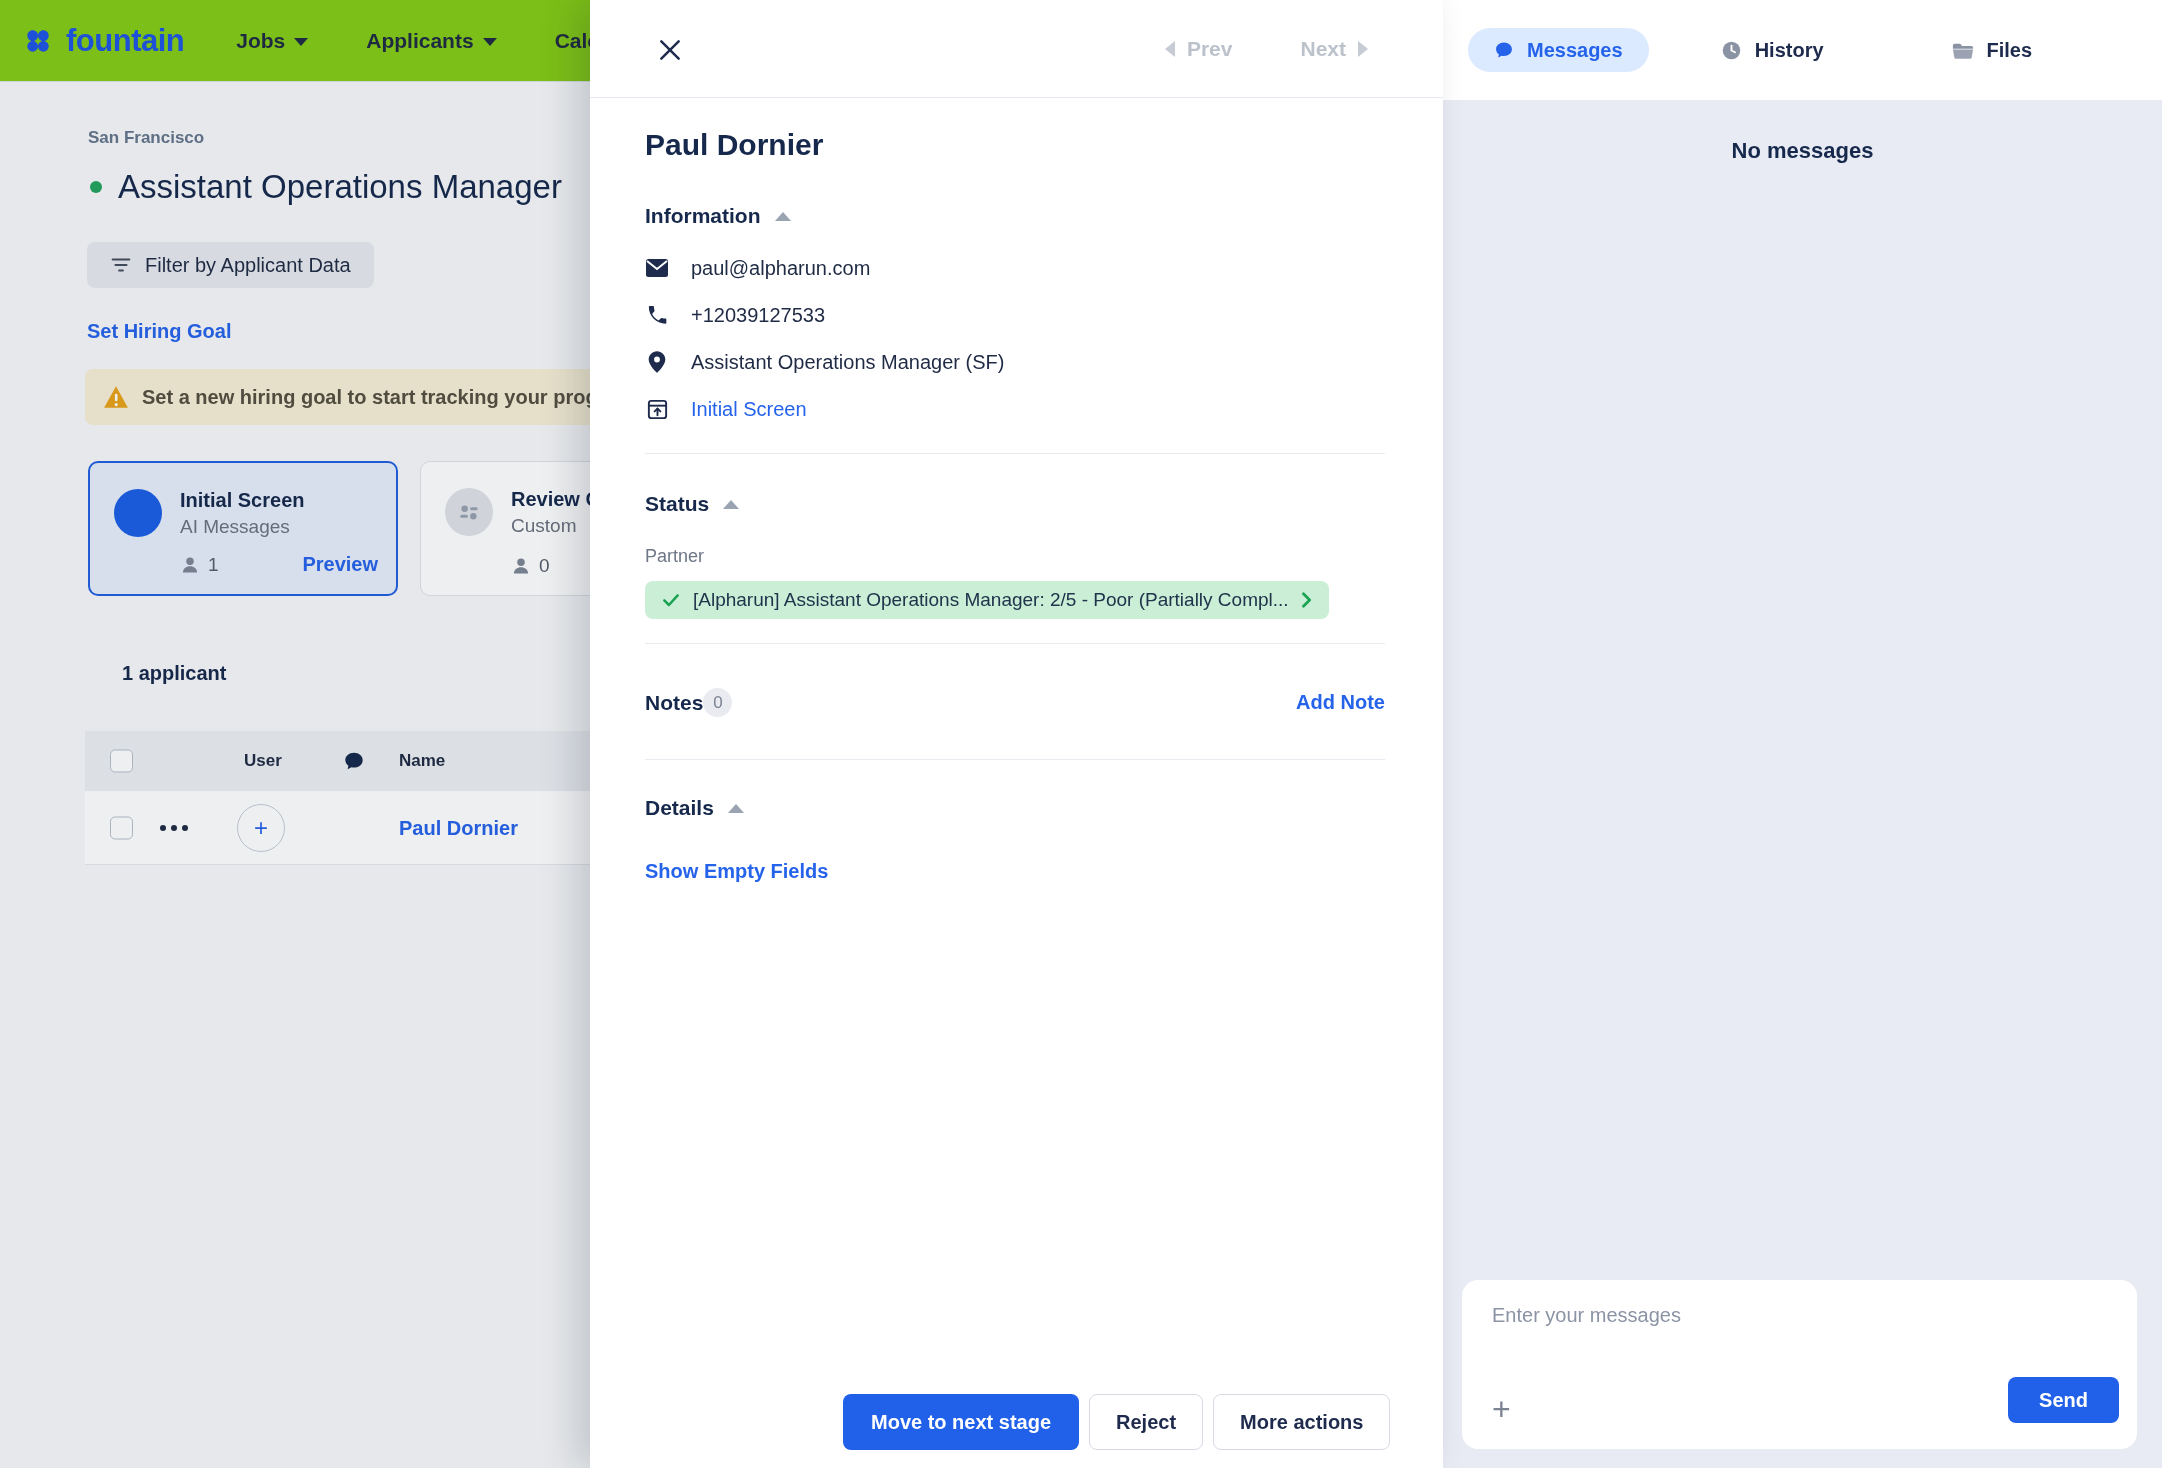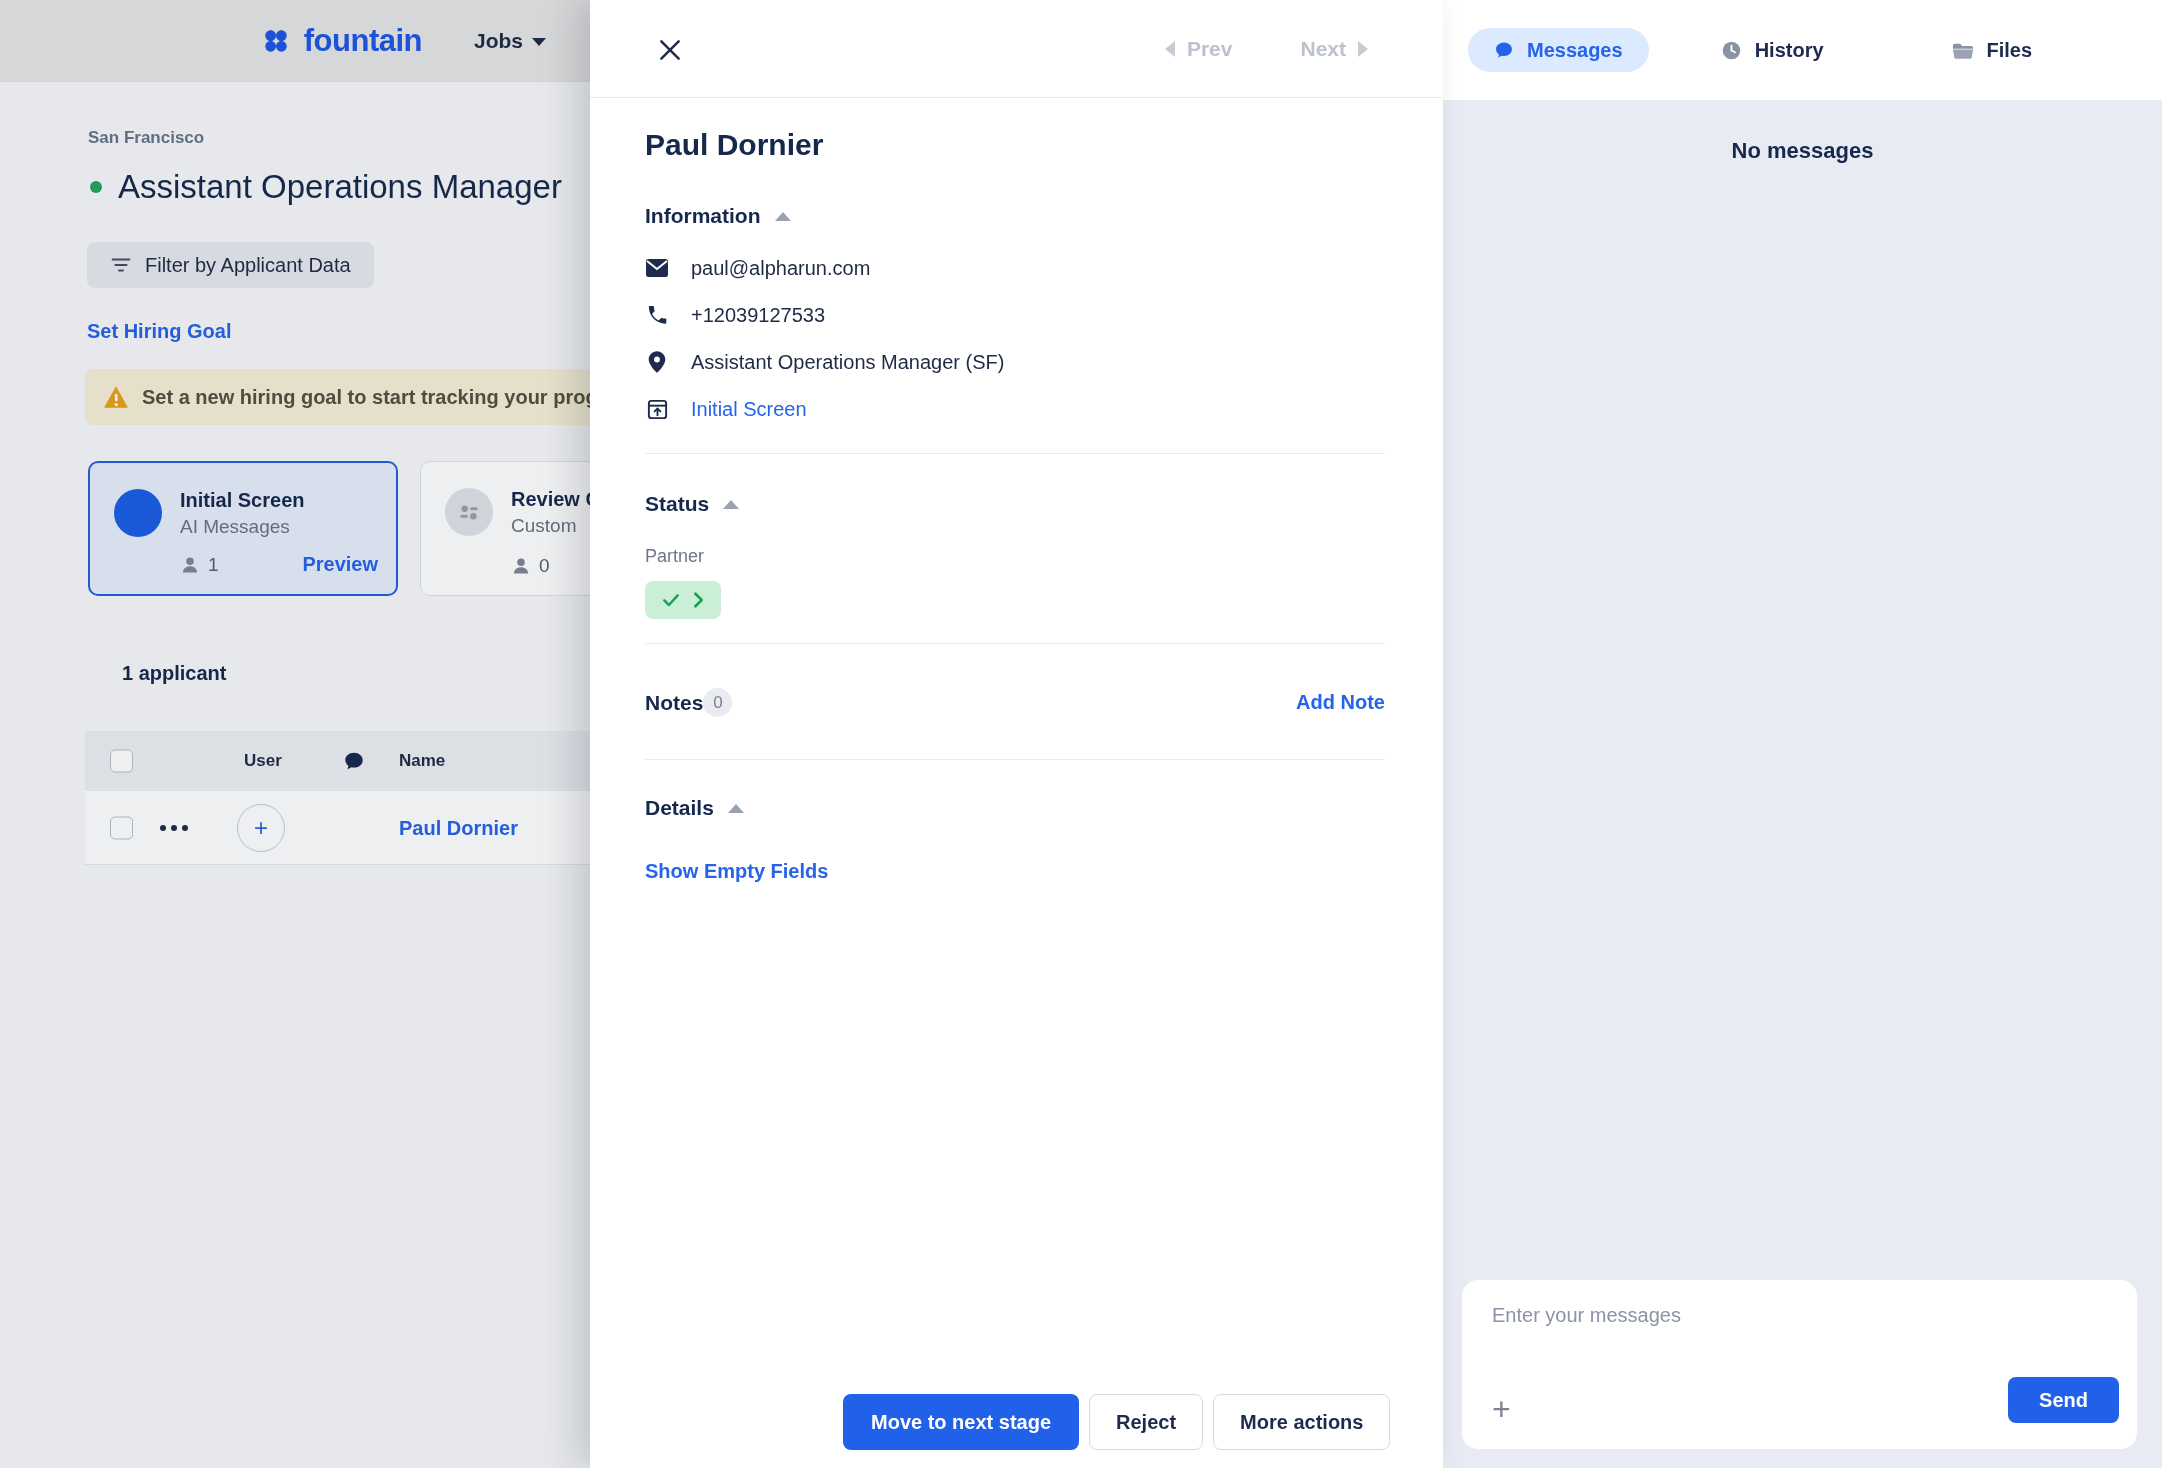--- a/index.html
+++ b/index.html
@@ -5,21 +5,21 @@
   * { margin:0; padding:0; box-sizing:border-box; }
   html,body { background:#fff; }
   .screen {
     position:relative; width:2162px; height:1468px; overflow:hidden;
     font-family:"Liberation Sans", sans-serif; color:#1e2b4d; background:#fff;
   }
   
   .left { position:absolute; left:0; top:0; width:590px; height:1468px; overflow:hidden; background:#f7f8fa; }
   .left-inner { position:relative; width:1100px; height:1468px; }
   .dim { position:absolute; inset:0; background:rgba(26,35,58,0.075); z-index:5; pointer-events:none; }
-  .topnav { height:82px; background:#e5e5e5; border-bottom:1px solid #dde1e7; display:flex; align-items:center; padding-left:40px; width:1100px;justify-content:center; }
+  .topnav { height:82px; background:#84cc16; border-bottom:1px solid #dde1e7; display:flex; align-items:center; padding-left:20px; width:1100px; }
   .logo { display:flex; align-items:center; gap:10px; }
   .logo-text { font-size:31px; font-weight:800; color:#1d55e6; letter-spacing:-0.5px; }
   .nav-item { display:flex; align-items:center; gap:9px; font-size:21px; font-weight:600; color:#1f2a44; cursor:pointer; }
   .nav-item.first { margin-left:52px; }
   .nav-item + .nav-item { margin-left:58px; }
   .caret { width:0; height:0; border-left:7px solid transparent; border-right:7px solid transparent; border-top:8px solid #1f2a44; margin-top:2px; }
   .loc { margin:46px 0 0 88px; font-size:17px; font-weight:700; color:#64748b; }
   .title-row { display:flex; align-items:center; gap:16px; margin:20px 0 0 90px; }
   .green-dot { width:12px; height:12px; border-radius:50%; background:#22a45d; flex:0 0 auto; }
   .job-title { font-size:33px; font-weight:400; color:#16294c; white-space:nowrap; }
@@ -305,20 +305,21 @@
 
       <div class="section-head" style="margin-top:38px;">
         <h3>Status</h3>
         <span class="collapse-arrow"></span>
       </div>
       <div class="partner-label">Partner</div>
       <div class="status-badge">
         <svg width="20" height="20" viewBox="0 0 24 24">
             <path d="M4 12.5 L9.5 18 L20 6.5" stroke="#1aa251" stroke-width="3" fill="none" stroke-linecap="round" stroke-linejoin="round"></path>
           </svg>
+        <span>[Alpharun] Assistant Operations Manager: 2/5 - Poor (Partially Compl...</span>
         <svg width="12" height="16" viewBox="0 0 12 18">
             <path d="M2 2 L9 9 L2 16" stroke="#1aa251" stroke-width="3" fill="none" stroke-linecap="round" stroke-linejoin="round"></path>
           </svg>
       </div>
 
       <hr class="divider2">
 
       <div class="notes-row">
         <div class="notes-left">
           <h3>Notes</h3>

